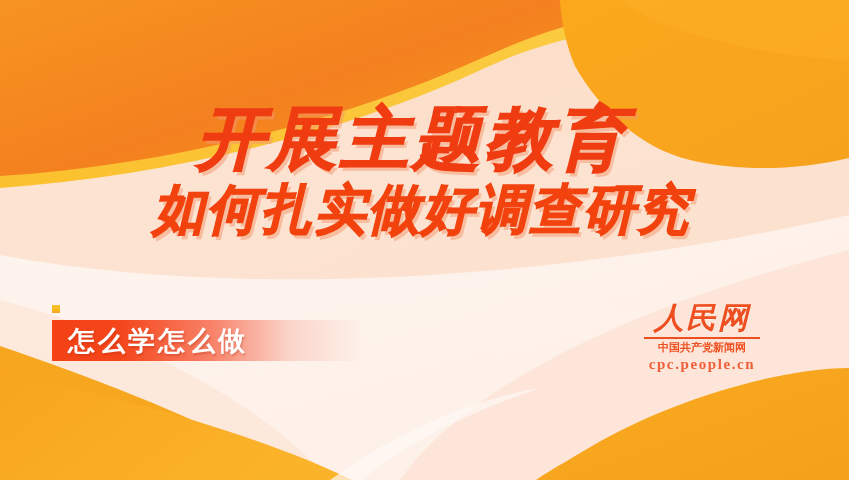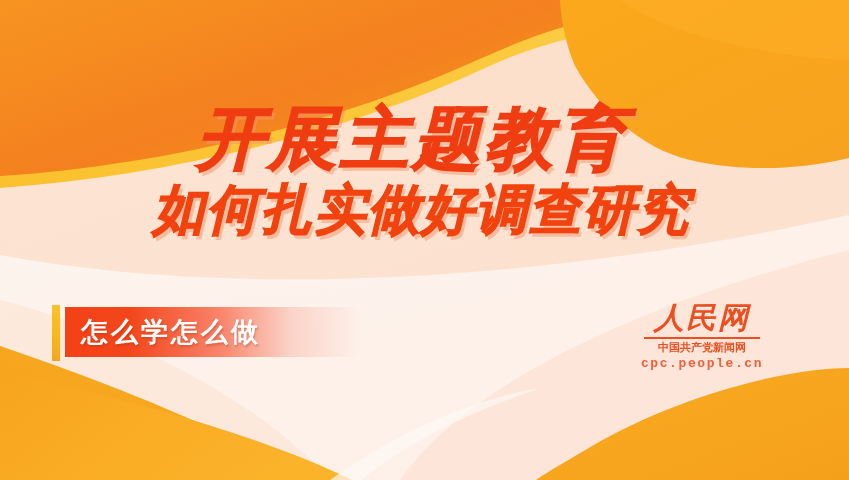--- a/index.html
+++ b/index.html
@@ -66,20 +66,21 @@
   
   .ribbon {
     position: absolute;
     left: 52px;
     top: 305px;
     height: 56px;
     width: 310px;
     z-index: 6;
     display: flex;
     align-items: stretch;
+    flex-direction: column;
   }
   .ribbon-accent {
     width: 8px;
     height: 56px;
     background: linear-gradient(180deg, #FBC02D 0%, #F9B81C 55%, #F5A623 100%);
     flex: 0 0 8px;
   }
   .ribbon-gap { flex: 0 0 5px; }
   .ribbon-bar {
     position: relative;
@@ -129,22 +130,22 @@
   .logo-sub {
     font-family: "DejaVu Sans", "Liberation Sans", sans-serif;
     font-size: 11px;
     font-weight: bold;
     color: #EE4F20;
     letter-spacing: 0px;
     line-height: 1.1;
     white-space: nowrap;
   }
   .logo-url {
-    font-family: Liberation Mono, monospace;
-    font-size: 13px;
+    font-family: Liberation Serif, serif;
+    font-size: 15px;
     font-weight: bold;
     color: #F0603A;
     letter-spacing: 1.6px;
     margin-top: 2px;
     white-space: nowrap;
   }
 </style>
 </head>
 <body>
 

